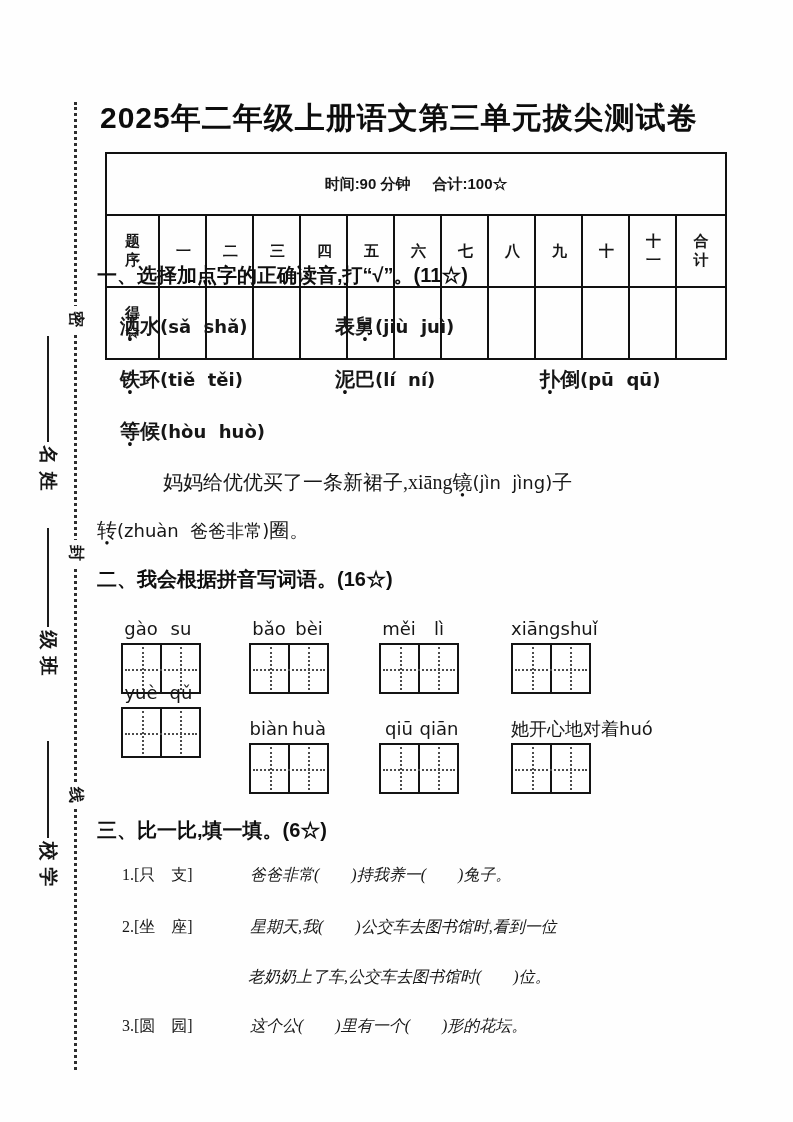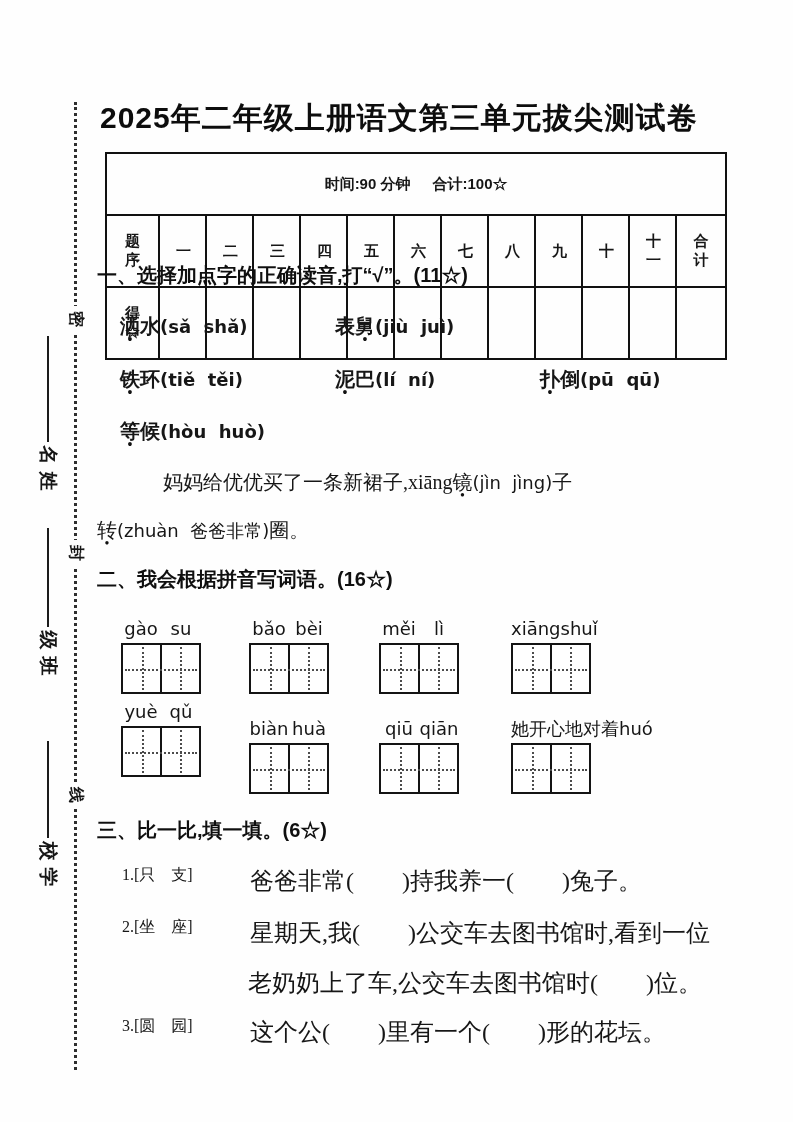--- a/index.html
+++ b/index.html
@@ -64,21 +64,21 @@
   .pyblock{width:80px;}
   .pyline{display:flex;font-family:"DejaVu Sans",sans-serif;font-size:18px;line-height:22px;}
   .pyline span{flex:1;text-align:center;white-space:nowrap;}
   .tian{position:relative;margin-top:3px;height:47px;border:2px solid #141414;background:#fff;}
   .tv{position:absolute;top:0;bottom:0;left:50%;width:2px;margin-left:-1px;background:#141414;}
   .tdash-v{position:absolute;top:2px;bottom:2px;width:0;border-left:2px dotted #4c4c4c;}
   .tdash-h{position:absolute;left:2px;right:2px;height:0;top:50%;border-top:2px dotted #4c4c4c;}
 
   
   .it-label{left:122px;font-size:16px;white-space:pre;}
-  .it-text{left:250px;font-size:24px;white-space:pre;}
+  .it-text{left:250px;font-size:16px;white-space:pre;font-style:italic;}
 </style>
 </head>
 <body>
 
 <div class="abs seal-line"></div>
 <span class="abs seal-char" style="top:306px">密</span>
 <span class="abs seal-char" style="top:540px">封</span>
 <span class="abs seal-char" style="top:782px">线</span>
 
 <div class="abs vfield" style="top:336px">
@@ -225,21 +225,21 @@
       <span>shuǐ</span>
     </div>
   <div class="tian">
       <div class="tv"></div>
       <div class="tdash-v" style="left:25%"></div>
       <div class="tdash-v" style="left:75%"></div>
       <div class="tdash-h"></div>
     </div>
 </div>
 
-<div class="abs pyblock" style="left:121px;top:701px">
+<div class="abs pyblock" style="left:121px;top:682px">
   <div class="pyline">
       <span>yuè</span>
       <span>qǔ</span>
     </div>
   <div class="tian">
       <div class="tv"></div>
       <div class="tdash-v" style="left:25%"></div>
       <div class="tdash-v" style="left:75%"></div>
       <div class="tdash-h"></div>
     </div>

